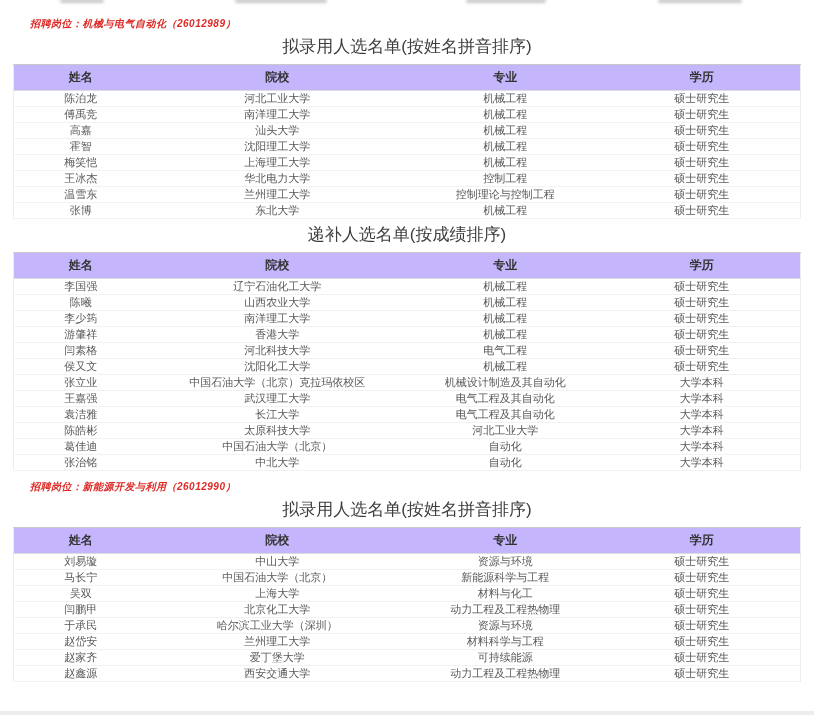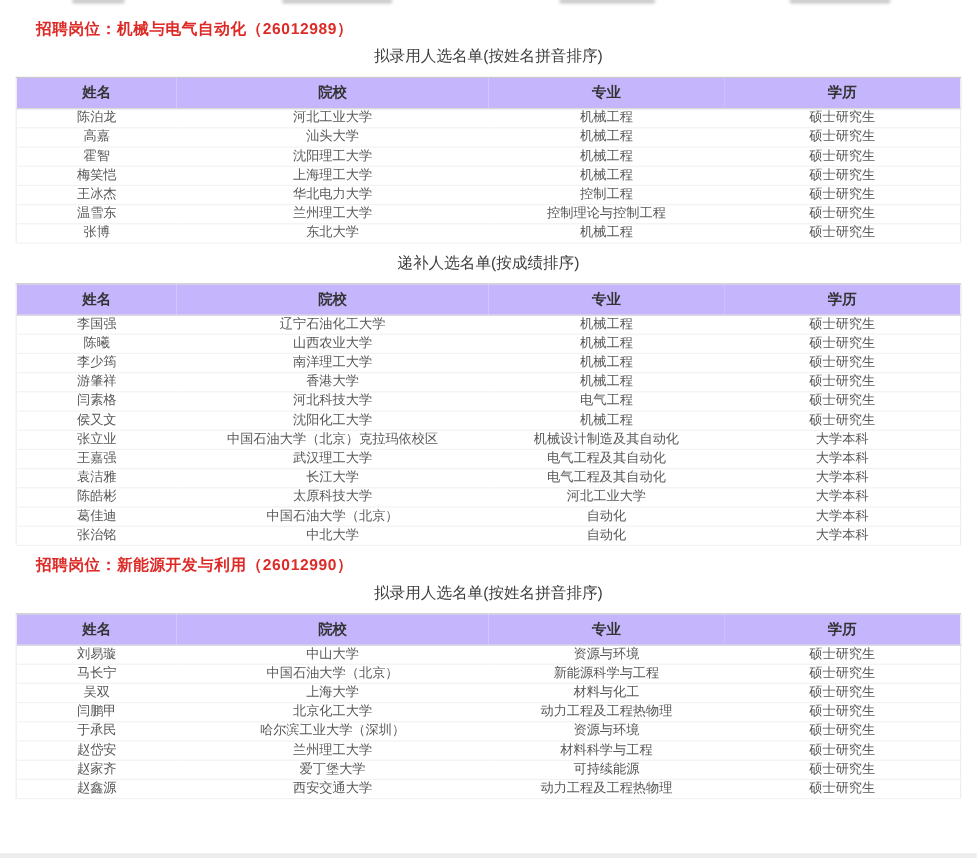--- a/index.html
+++ b/index.html
@@ -26,30 +26,31 @@
     position: absolute;
     top: -1px;
     height: 4px;
     background: #c9c9c9;
     filter: blur(1.5px);
     border-radius: 2px;
   }
 
   .job-heading {
     margin: 9px 0 0 30px;
-    font-size: 13px;
+    font-size: 10px;
     font-weight: bold;
     line-height: 14px;
     letter-spacing: 0.5px;
+    font-style: italic;
   }
 
   .table-title {
     margin-top: 9px;
     text-align: center;
-    font-size: 13px;
+    font-size: 17px;
     color: #3d3d3d;
     line-height: 14px;
   }
   .table-title.gap-large {
   }
 
   table.cand-table {
     width: 788px;
     margin: 10px auto 0 auto;
     border-collapse: collapse;
@@ -121,20 +122,26 @@
             </tr>
           </thead>
           <tbody>
             <tr>
               <td>陈泊龙</td>
               <td>河北工业大学</td>
               <td>机械工程</td>
               <td>硕士研究生</td>
             </tr>
             <tr>
+              <td>傅禹竞</td>
+              <td>南洋理工大学</td>
+              <td>机械工程</td>
+              <td>硕士研究生</td>
+            </tr>
+            <tr>
               <td>高嘉</td>
               <td>汕头大学</td>
               <td>机械工程</td>
               <td>硕士研究生</td>
             </tr>
             <tr>
               <td>霍智</td>
               <td>沈阳理工大学</td>
               <td>机械工程</td>
               <td>硕士研究生</td>

